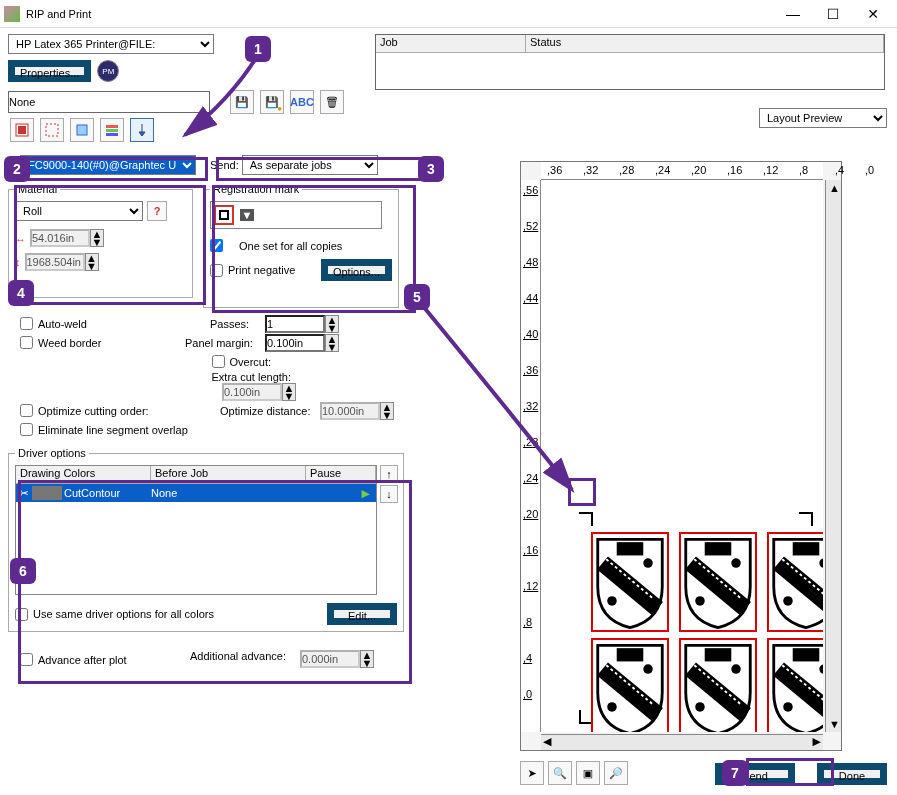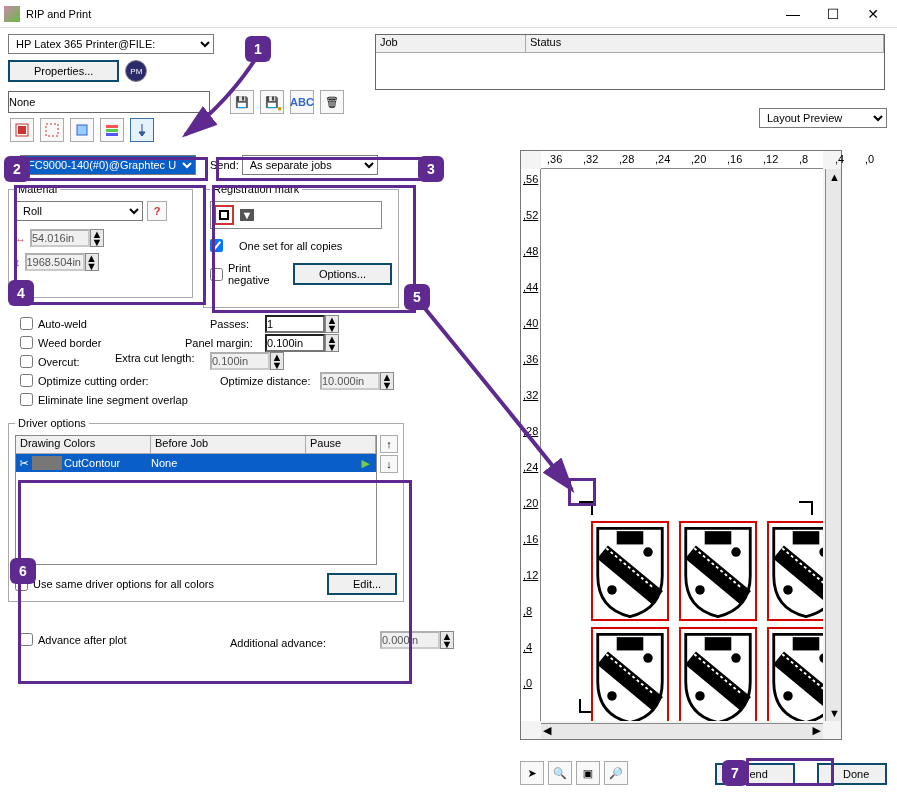--- a/index.html
+++ b/index.html
@@ -3,21 +3,21 @@
 <meta charset="utf-8">
 <style>
 * { box-sizing: border-box; margin: 0; padding: 0; font-family: "Segoe UI", Tahoma, sans-serif; font-size: 11px; }
 body { background: #fff; width: 897px; height: 795px; position: relative; overflow: hidden; }
 .titlebar { height: 28px; background: #fff; display: flex; align-items: center; padding: 0 4px; border-bottom: 1px solid #ddd; }
 .titlebar .app-icon { width: 16px; height: 16px; background: linear-gradient(135deg,#c8a,#6b4); margin-right: 6px; }
 .titlebar .title { flex: 1; }
 .titlebar .win-btn { width: 40px; height: 24px; text-align: center; line-height: 24px; font-size: 14px; font-family: sans-serif; }
 .toolbar1 { padding: 6px 8px; display: flex; align-items: center; gap: 6px; }
 select, input[type=text] { border: 1px solid #7a7a7a; background: #fff; height: 20px; padding: 0 3px; }
-button { border: 2px solid #0c4a6e; background: #f0f0f0; height: 22px; padding: 0 24px; cursor: pointer; }
+button { border: 7px solid #0c4a6e; background: #f0f0f0; height: 22px; padding: 0 5px; cursor: pointer; }
 .round-icon { width: 22px; height: 22px; border: 1px solid #888; border-radius: 3px; background:#fff; display:inline-flex; align-items:center; justify-content:center; font-size:10px;}
 .job-table { position: absolute; left: 375px; top: 34px; width: 510px; height: 56px; border: 1px solid #666; background: #fff; }
 .job-table .hdr { display: flex; background: #f0f0f0; height: 18px; border-bottom: 1px solid #aaa; }
 .job-table .hdr > div { border-right: 1px solid #aaa; padding: 1px 4px; }
 .row2 { padding: 0 8px; display:flex; align-items:center; gap:6px; }
 .wide-input { width: 202px; height: 22px; border: 1px solid #666; }
 .tb-icon { width:24px; height:24px; border:1px solid #aaa; background:#f8f8f8; display:inline-flex; align-items:center; justify-content:center; font-size:11px; }
 .layout-preview-sel{ position:absolute; right:10px; top:108px; width:128px; }
 .tab-row { padding: 4px 10px 6px; display:flex; gap:6px; }
 .tab-row .tb-icon.sel { border:1px solid #3a6ea5; background:#e5f1fb; }
@@ -26,21 +26,21 @@
 legend { font-size: 11px; padding: 0 3px; }
 .ann-box { border: 3px solid #5e2a8f; position: absolute; z-index: 40; pointer-events:none; }
 .ann-num { width: 26px; height: 26px; background: #5e2a8f; color: #fff; border-radius: 6px; font-size: 14px; font-weight: bold; display: flex; align-items: center; justify-content: center; position:absolute; z-index:60;}
 .chk { display:inline-flex; align-items:center; gap:5px; margin: 3px 0; }
 .chk input { width:13px; height:13px; }
 .spin { display:inline-flex; align-items:center; }
 .spin input { width:60px; height:18px; background:#f0f0f0; }
 .spin .ud { width:14px; height:18px; border:1px solid #888; background:#e8e8e8; font-size:7px; display:flex; flex-direction:column; }
 .spin .ud div{flex:1; text-align:center; line-height:8px;}
 .sel-hl { background:#0a5ec7; color:#fff; }
-.preview-pane { position:absolute; left:520px; top:150px; width:322px; height:590px; border:1px solid #777; background:#f4f4f4;}
+.preview-pane { position:absolute; left:520px; top:161px; width:322px; height:590px; border:1px solid #777; background:#f4f4f4;}
 .ruler-h { position:absolute; top:0; left:20px; right:18px; height:18px; background:#fff; border-bottom:1px solid #888; font-size:9px; }
 .ruler-h span{ position:absolute; top:2px; }
 .ruler-v { position:absolute; top:18px; left:0; width:20px; bottom:18px; background:#fff; border-right:1px solid #888; font-size:9px;}
 .ruler-v span{ position:absolute; left:2px; text-decoration:underline;}
 .canvas { position:absolute; top:18px; left:20px; right:18px; bottom:18px; background:#fff; overflow:hidden;}
 .shield { width:78px; height:100px; position:absolute; border:2px solid #d00; background:#fff; overflow:hidden; }
 .shield svg{ width:100%; height:100%; }
 .btm-tools { position:absolute; bottom:10px; left:520px; display:flex; gap:4px; align-items:center;}
 .btm-btns { position:absolute; bottom:10px; right:10px; display:flex; gap:22px; align-items:center;}
 .drv-table { border:1px solid #888; background:#fff; height:130px; }
@@ -211,21 +211,21 @@
         </label>
       <span style="width:80px">Panel margin:</span>
       <div class="spin">
           <input style="background: rgb(255, 255, 255);" value="0.100in">
           <div class="ud">
             <div>▲</div>
             <div>▼</div>
           </div>
         </div>
     </div>
-    <div style="display:flex; align-items:flex-start;">
+    <div style="display:flex; align-items:center;flex-direction:column;">
       <label class="chk" style="width:95px;">
           <input type="checkbox" style="">
           <span>Overcut:</span>
         </label>
       <span style="width:95px">Extra cut length:</span>
       <div class="spin">
           <input disabled="" value="0.100in" style="">
           <div class="ud">
             <div>▲</div>
             <div>▼</div>
@@ -276,21 +276,21 @@
     </div>
     <div style="display:flex; justify-content:space-between; align-items:center; margin-top:8px;">
       <label class="chk">
           <input type="checkbox" style="">
           <span>Use same driver options for all colors</span>
         </label>
       <button style="width:70px">Edit...</button>
     </div>
   </fieldset>
 
-  <div style="display:flex; align-items:flex-end; margin-top:28px; padding-left:12px;gap:40px;">
+  <div style="display:flex; align-items:flex-start; margin-top:18px; padding-left:12px;">
     <label class="chk" style="width:170px;">
         <input type="checkbox" style="">
         <span>Advance after plot</span>
       </label>
     <span style="width:110px">Additional advance:</span>
     <div class="spin">
         <input disabled="" value="0.000in" style="">
         <div class="ud">
           <div>▲</div>
           <div>▼</div>

